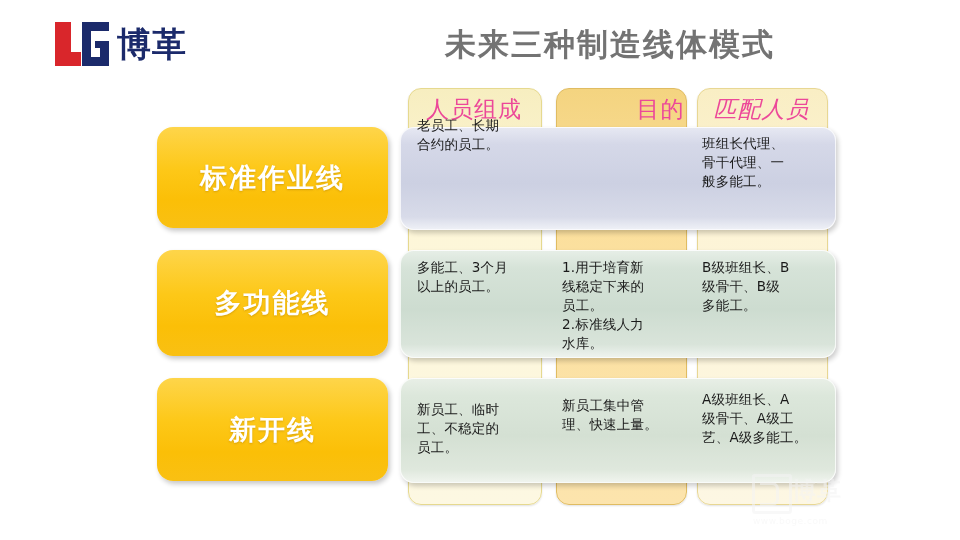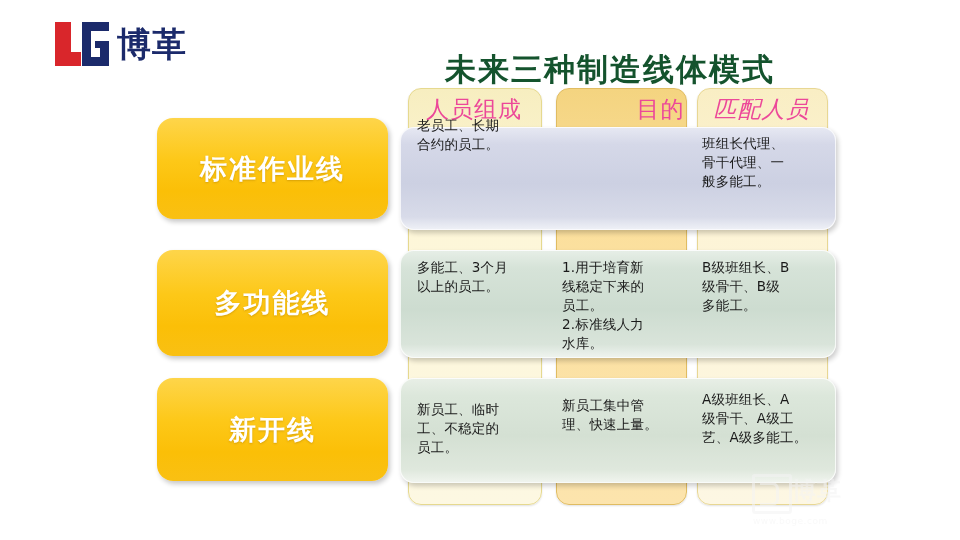--- a/index.html
+++ b/index.html
@@ -19,35 +19,35 @@
   .logo-mark .g{position:absolute;left:27px;top:0;width:27px;height:44px;}
   .logo-mark .g .gt{position:absolute;left:0;top:0;width:27px;height:9px;background:#1b2a6b;}
   .logo-mark .g .gl{position:absolute;left:0;top:0;width:9px;height:44px;background:#1b2a6b;}
   .logo-mark .g .gb{position:absolute;left:0;bottom:0;width:27px;height:9px;background:#1b2a6b;}
   .logo-mark .g .gr{position:absolute;right:0;bottom:0;width:9px;height:22px;background:#1b2a6b;}
   .logo-mark .g .gm{position:absolute;left:13px;top:19px;width:14px;height:7px;background:#1b2a6b;}
   .logo-text{font-size:34px;font-weight:bold;color:#1b2a6b;letter-spacing:1px;line-height:44px;}
 
   .slide-title{
     position:absolute;left:330px;top:22px;width:560px;height:44px;
-    text-align:center;font-size:31px;font-weight:bold;color:#14532d;
-    letter-spacing:2px;line-height:44px;white-space:nowrap;margin-top:25px;
+    text-align:center;font-size:31px;font-weight:bold;color:#737373;
+    letter-spacing:2px;line-height:44px;white-space:nowrap;
   }
 
   
   .rowlabel{
     position:absolute;left:157px;width:231px;
     border-radius:16px;
     background:linear-gradient(180deg,#fed54a 0%,#fdc818 42%,#fbbf07 72%,#f9c013 100%);
     box-shadow:2px 3px 5px rgba(0,0,0,0.22);
     display:flex;align-items:center;justify-content:center;
     color:#ffffff;font-size:27px;font-weight:bold;letter-spacing:2px;
     text-shadow:0 1px 2px rgba(170,120,0,0.45);
   }
-  .rowlabel.r1{top:118px;height:101px;}
+  .rowlabel.r1{top:127px;height:101px;}
   .rowlabel.r2{top:250px;height:106px;}
   .rowlabel.r3{top:378px;height:103px;text-align:right;}
 
   
   .colstrip{
     position:absolute;top:88px;height:415px;
     border-radius:13px;
     box-shadow:0 1px 2px rgba(0,0,0,0.12);
   }
   .colstrip.c1{left:408px;width:132px;background:linear-gradient(180deg,#f7eec0 0%,#fdf6d8 30%,#fdf8e2 100%);border:1px solid #e6d98f;}

